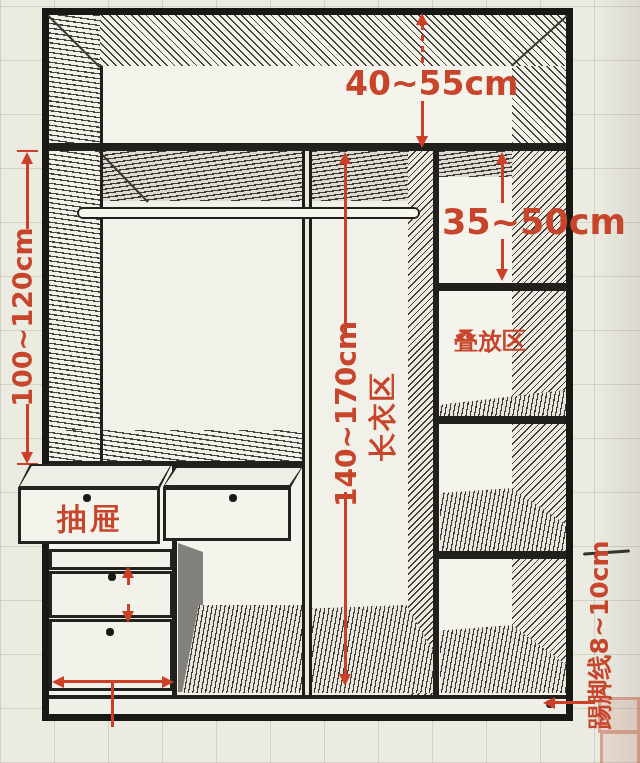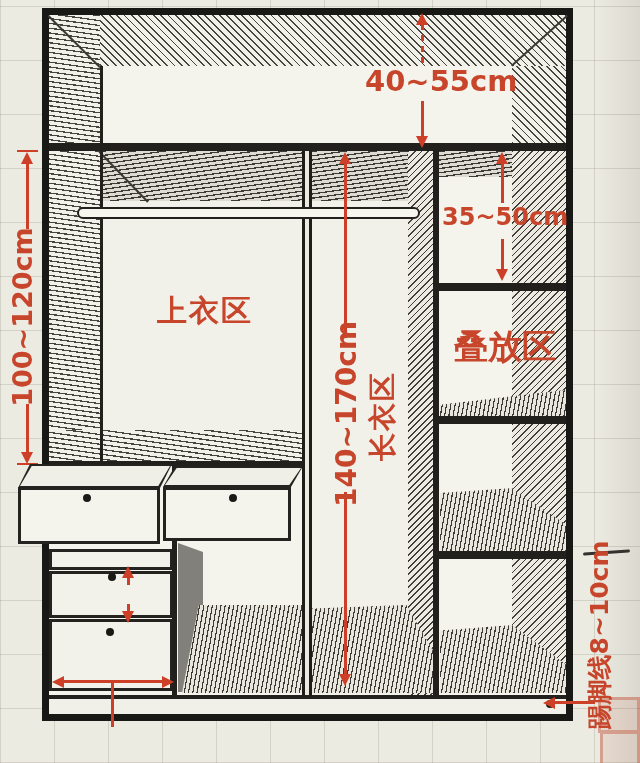--- a/index.html
+++ b/index.html
@@ -108,49 +108,49 @@
   <div class="abs hatchD" style="left:440px;top:488px;width:126px;height:63px;clip-path:polygon(0 8%,57% 0,100% 58%,100% 100%,0 100%);"></div>
   <div class="abs dark shelf" style="left:437px;top:551px;width:129px;height:8px;"></div>
   <div class="abs hatchC" style="left:512px;top:559px;width:54px;height:134px;"></div>
   <div class="abs hatchD" style="left:440px;top:625px;width:126px;height:68px;clip-path:polygon(0 8%,57% 0,100% 58%,100% 100%,0 100%);"></div>
 
   <div class="abs" style="left:49px;top:695px;width:517px;height:19px;background:#f1f0e8;border-top:4px solid #22211d;box-sizing:border-box;z-index:9;"></div>
 
 
   <div class="abs arr arr-up" style="left:416px;top:13px;"></div>
   <div class="abs redline-dash" style="left:421px;top:24px;width:3px;height:40px;z-index:24;"></div>
-  <div class="abs label" style="left:365px;top:67px;font-size:29px;">40~55cm</div>
+  <div class="abs label" style="left:345px;top:67px;font-size:33px;">40~55cm</div>
   <div class="abs redline" style="left:421px;top:101px;width:3px;height:37px;z-index:24;"></div>
   <div class="abs arr arr-down" style="left:416px;top:136px;"></div>
 
   <div class="abs redline" style="left:17px;top:150px;width:21px;height:2px;"></div>
   <div class="abs arr arr-up" style="left:21px;top:152px;"></div>
   <div class="abs redline" style="left:26px;top:163px;width:3px;height:66px;"></div>
   <div class="abs label rot" style="left:22px;top:317px;font-size:27px;">100~120cm</div>
   <div class="abs redline" style="left:26px;top:404px;width:3px;height:50px;"></div>
   <div class="abs arr arr-down" style="left:21px;top:452px;"></div>
   <div class="abs redline" style="left:17px;top:463px;width:21px;height:2px;"></div>
 
-  <div class="abs label" style="left:157px;top:296px;font-size:30px;letter-spacing:2px;">上衣区</div>
 
   <div class="abs arr arr-up" style="left:496px;top:152px;"></div>
   <div class="abs redline" style="left:501px;top:163px;width:3px;height:40px;z-index:24;"></div>
-  <div class="abs label" style="left:442px;top:205px;font-size:24px;">35~50cm</div>
+  <div class="abs label" style="left:442px;top:205px;font-size:35px;">35~50cm</div>
   <div class="abs redline" style="left:501px;top:239px;width:3px;height:32px;z-index:24;"></div>
   <div class="abs arr arr-down" style="left:496px;top:269px;"></div>
 
-  <div class="abs label" style="left:454px;top:329px;font-size:34px;">叠放区</div>
+  <div class="abs label" style="left:454px;top:329px;font-size:24px;">叠放区</div>
 
   <div class="abs arr arr-up" style="left:339px;top:152px;"></div>
   <div class="abs redline" style="left:344px;top:163px;width:3px;height:173px;z-index:24;"></div>
   <div class="abs label rot" style="left:347px;top:414px;font-size:28px;">140~170cm</div>
   <div class="abs label rot" style="left:383px;top:416px;font-size:28px;letter-spacing:2px;">长衣区</div>
   <div class="abs redline" style="left:344px;top:492px;width:3px;height:184px;z-index:24;"></div>
   <div class="abs arr arr-down" style="left:339px;top:674px;"></div>
 
+  <div class="abs label" style="left:57px;top:504px;font-size:30px;letter-spacing:3px;z-index:26;">抽屉</div>
 
   <div class="abs arr arr-up" style="left:122px;top:566px;"></div>
   <div class="abs redline" style="left:127px;top:576px;width:3px;height:9px;z-index:24;"></div>
   <div class="abs redline" style="left:127px;top:604px;width:3px;height:9px;z-index:24;"></div>
   <div class="abs arr arr-down" style="left:122px;top:611px;"></div>
 
   <div class="abs arr arr-left" style="left:52px;top:676px;"></div>
   <div class="abs redline" style="left:62px;top:680px;width:102px;height:3px;z-index:24;"></div>
   <div class="abs arr arr-right" style="left:162px;top:676px;"></div>
   <div class="abs redline" style="left:111px;top:683px;width:3px;height:44px;z-index:24;"></div>

